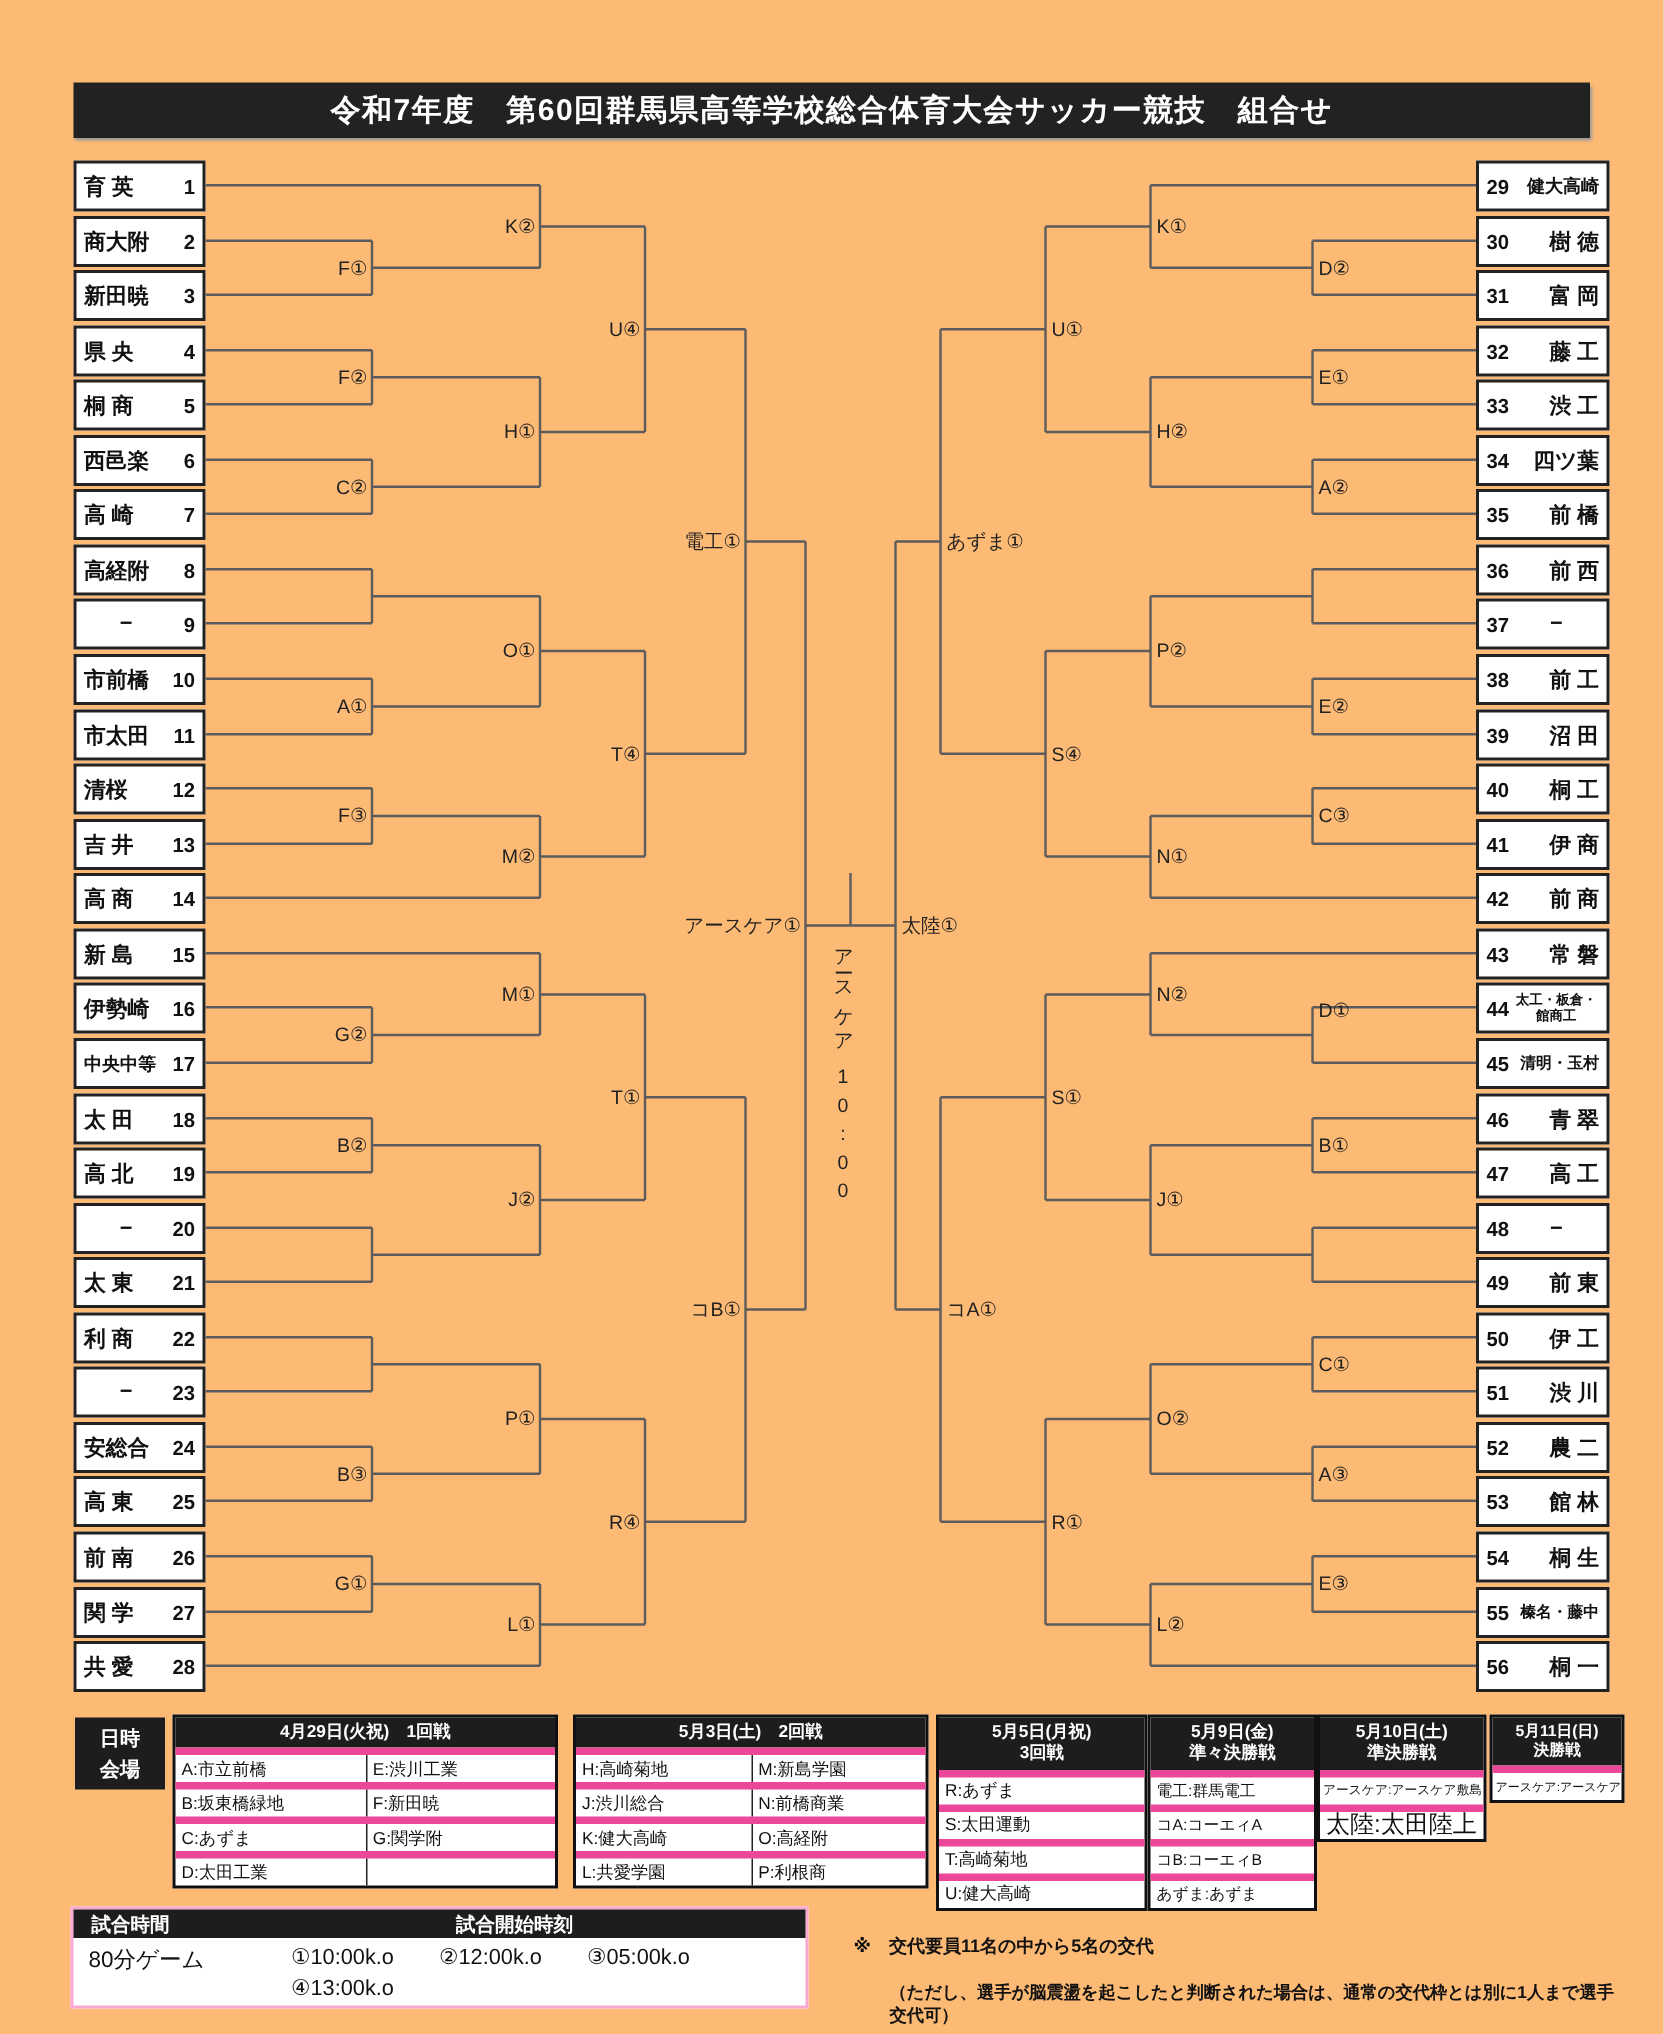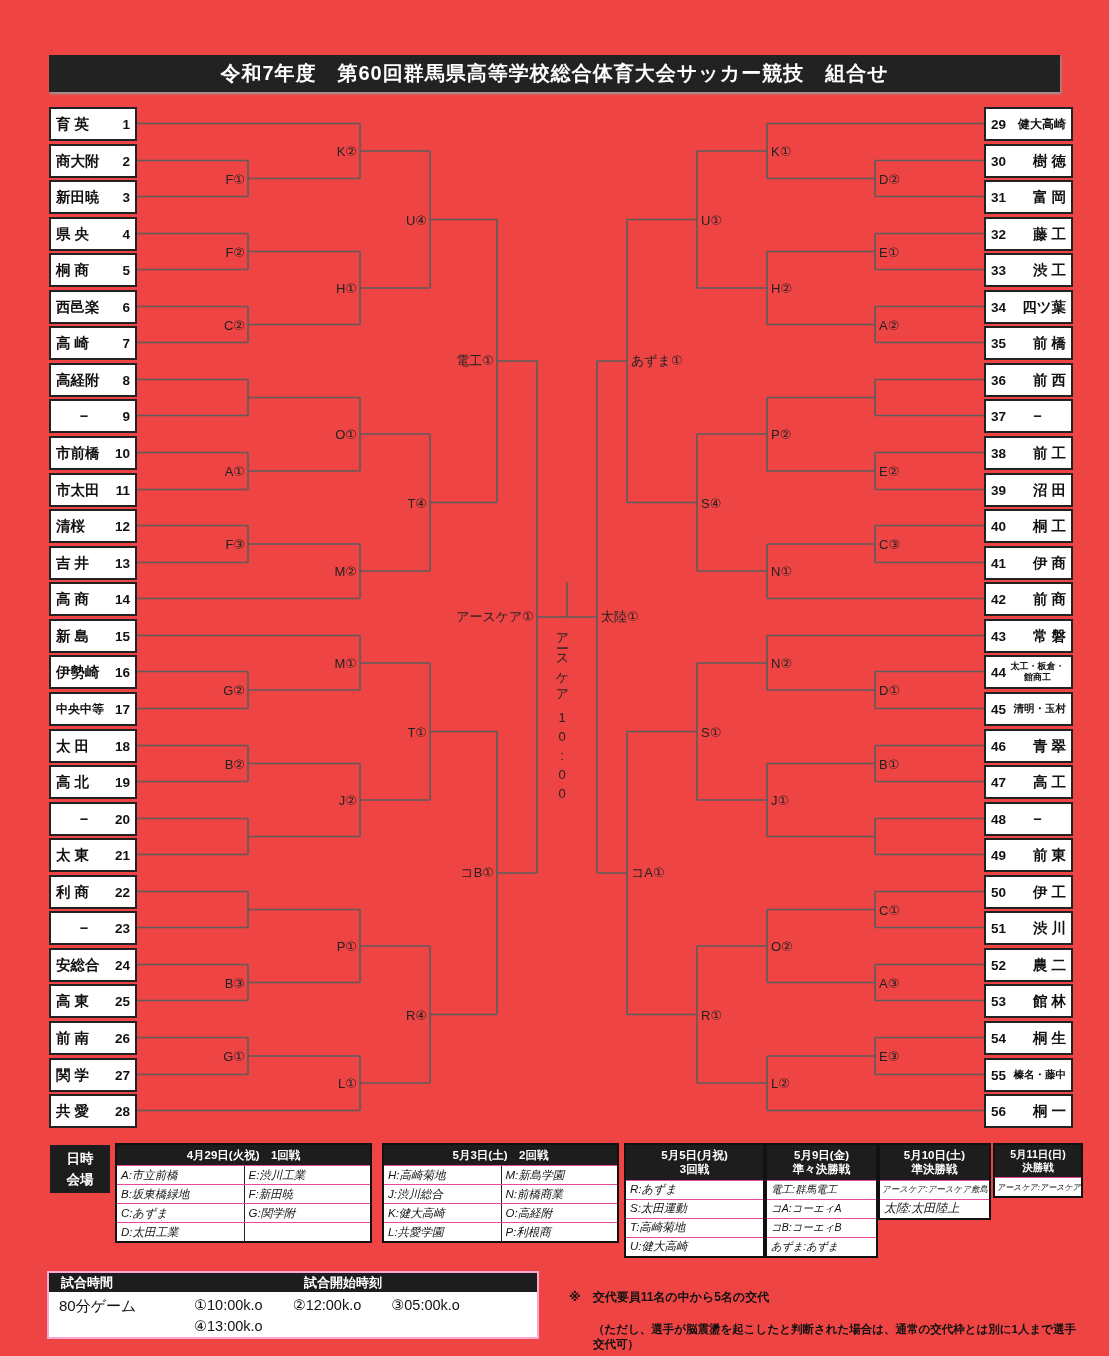--- a/index.html
+++ b/index.html
@@ -1,16 +1,16 @@
 <!DOCTYPE html>
 <html><head>
 <meta charset="utf-8">
 <style>
   html,body{margin:0;padding:0;background:#e8e8e8;}
-  .page{position:relative;width:1109px;height:1356px;background:#ef4444;margin:0 auto;
+  .page{position:relative;width:1109px;height:1356px;background:#fdba74;margin:0 auto;
         font-family:"Liberation Sans","DejaVu Sans",sans-serif;color:#111;overflow:hidden;}
   .titlebar{position:absolute;left:49px;top:55px;width:1011px;height:37px;background:#222;
         color:#fff;font-weight:bold;font-size:20px;letter-spacing:1px;display:flex;
         align-items:center;justify-content:center;box-shadow:1px 2px 2px #999;}
   svg.bracket{position:absolute;left:0;top:0;}
   .tbox{position:absolute;width:88px;height:34px;background:#fff;border:2px solid #222;
         box-sizing:border-box;display:flex;align-items:center;justify-content:space-between;
         padding:0 5px;font-weight:bold;}
   .tbox .tname{font-size:14.5px;white-space:nowrap;}
   .tbox .tnum{font-size:13.5px;min-width:18px;}
@@ -25,22 +25,22 @@
   .vtext{position:absolute;left:553px;top:624px;display:flex;flex-direction:column;
         align-items:center;gap:12px;font-size:13px;color:#222;}
   .vtext span{writing-mode:vertical-rl;text-orientation:mixed;letter-spacing:3px;}
   .vtext .vtime{text-orientation:upright;letter-spacing:4px;}
   .corner{position:absolute;left:50px;top:1145px;width:60px;height:48px;background:#1d1d1d;
         color:#fff;font-weight:bold;font-size:13.5px;display:flex;flex-direction:column;
         align-items:center;justify-content:center;gap:3px;}
   .vtable{position:absolute;top:1143px;border:2px solid #111;background:#fff;box-sizing:border-box;}
   .vhead{background:#1d1d1d;color:#fff;font-weight:bold;font-size:11.5px;text-align:center;
         padding:3px 1px;line-height:1.25;}
-  .vrow{border-top:1px solid #ec4899;font-size:11.5px;height:18px;display:flex;align-items:center;
-        padding:0;font-style:italic;}
+  .vrow{border-top:5px solid #ec4899;font-size:11.5px;height:18px;display:flex;align-items:center;
+        padding:0;}
   .vrow span{padding:0 4px;white-space:nowrap;overflow:hidden;}
   .vrow.two span{width:50%;box-sizing:border-box;}
   .vrow.two span + span{border-left:1px solid #222;height:100%;display:flex;align-items:center;}
   .timebox{position:absolute;left:47px;top:1271px;width:492px;height:68px;border:2px solid #f9a8d4;
         box-sizing:border-box;background:#fff;}
   .timehead{background:#1d1d1d;color:#fff;font-weight:bold;font-size:13px;height:19px;
         display:flex;align-items:center;position:relative;}
   .timehead .th1{margin-left:12px;}
   .timehead .th2{position:absolute;left:255px;}
   .timebody{position:relative;font-size:14.5px;padding:5px 10px;}
@@ -326,21 +326,21 @@
   <span class="lbl ra" style="left:427px;top:1014.5px">R④</span>
   <span class="lbl ra" style="left:494px;top:361px">電工①</span>
   <span class="lbl ra" style="left:494px;top:873px">コB①</span>
   <span class="lbl ra" style="left:534px;top:617px">アースケア①</span>
 
   <span class="lbl" style="left:879px;top:178.5px">D②</span>
   <span class="lbl" style="left:879px;top:251.5px">E①</span>
   <span class="lbl" style="left:879px;top:324.5px">A②</span>
   <span class="lbl" style="left:879px;top:471px">E②</span>
   <span class="lbl" style="left:879px;top:544px">C③</span>
-  <span class="lbl" style="left:879px;top:690px">D①</span>
+  <span class="lbl" style="left:879px;top:674px">D①</span>
   <span class="lbl" style="left:879px;top:763.5px">B①</span>
   <span class="lbl" style="left:879px;top:909.5px">C①</span>
   <span class="lbl" style="left:879px;top:982.5px">A③</span>
   <span class="lbl" style="left:879px;top:1056px">E③</span>
   <span class="lbl" style="left:771px;top:151px">K①</span>
   <span class="lbl" style="left:771px;top:288px">H②</span>
   <span class="lbl" style="left:771px;top:434px">P②</span>
   <span class="lbl" style="left:771px;top:571px">N①</span>
   <span class="lbl" style="left:771px;top:663px">N②</span>
   <span class="lbl" style="left:771px;top:800px">J①</span>
@@ -443,21 +443,21 @@
   </div>
 
   <div class="vtable" style="left:878px;width:113px">
     <div class="vhead">
         <div>5月10日(土)</div>
         <div>準決勝戦</div>
       </div>
     <div class="vrow" style="font-size:8.5px">
         <span style="padding:0 2px">アースケア:アースケア敷島</span>
       </div>
-    <div class="vrow" style="font-size:12px">
+    <div class="vrow" style="font-size:16px">
         <span>太陸:太田陸上</span>
       </div>
   </div>
 
   <div class="vtable" style="left:993px;width:90px">
     <div class="vhead" style="font-size:10.5px">
         <div>5月11日(日)</div>
         <div>決勝戦</div>
       </div>
     <div class="vrow" style="font-size:8px">

